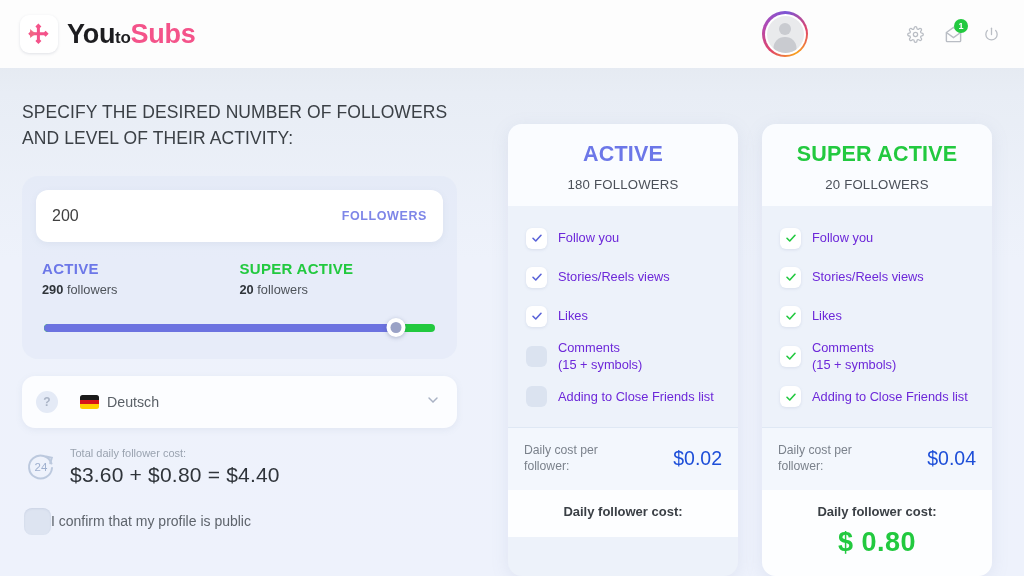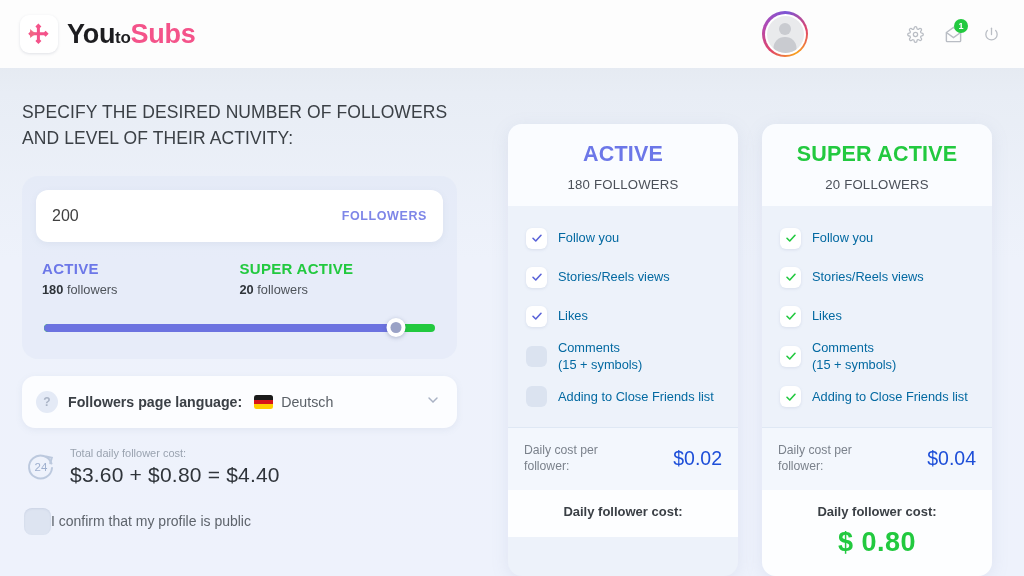--- a/index.html
+++ b/index.html
@@ -200,21 +200,21 @@
   .feat { display: flex; align-items: center; gap: 11px; min-height: 32px; margin-bottom: 7px; }
   .feat:last-child { margin-bottom: 0; }
   .cbox {
     width: 21px; height: 21px; border-radius: 6px; flex: 0 0 auto;
     display: flex; align-items: center; justify-content: center;
   }
   .cbox.on { background: #fff; box-shadow: 0 1px 3px rgba(120,140,180,.18); }
   .cbox.off { background: #dbe3f0; }
   .cbox.on.blue svg { stroke: #5a63d8; }
   .cbox.on.green svg { stroke: #22c93f; }
-  .feat-label { font-size: 12.8px; color: #0369a1; line-height: 1.35; }
+  .feat-label { font-size: 12.8px; color: #6d28d9; line-height: 1.35; }
   .plan-cost {
     background: #f3f7fd; padding: 14px 16px 16px;
     display: flex; align-items: center; border-top: 1px solid rgba(200,212,232,.45);
   }
   .pc-label { font-size: 12.2px; color: #7b828c; line-height: 1.35; max-width: 95px;}
   .pc-value { margin-left: auto; font-size: 19.5px; color: #1d4ed8; }
   .plan-total {
     background: #fdfeff; padding: 14px 10px 18px; text-align: center;
   }
   .pt-label { font-size: 13px; font-weight: 700; color: #3b4046; }
@@ -276,39 +276,38 @@
 
     <div class="config-card">
       <div class="num-input">
         <span class="num-value">200</span>
         <span class="num-suffix">FOLLOWERS</span>
       </div>
 
       <div class="lvl-row">
         <div class="lvl">
           <div class="lvl-title blue">ACTIVE</div>
-          <div class="lvl-sub"><b>180</b> <span>followers</span></div>
+          <div class="lvl-sub"><b>290</b> <span>followers</span></div>
         </div>
         <div class="lvl">
           <div class="lvl-title green">SUPER ACTIVE</div>
           <div class="lvl-sub"><b>20</b> <span>followers</span></div>
         </div>
       </div>
 
       <div class="slider-wrap">
         <div class="slider-track">
           <div class="slider-fill" id="sliderFill" style="width: 90%;"></div>
         </div>
         <div class="slider-knob" id="sliderKnob" style="left: 90%;"></div>
       </div>
     </div>
 
     <div class="lang-card">
       <div class="q-icon">?</div>
-      <span class="lang-label">Followers page language:</span>
       <span class="flag"></span>
       <span class="lang-value">Deutsch</span>
       <span class="chev">
         <svg width="16" height="16" viewBox="0 0 24 24" fill="none" stroke="currentColor" stroke-width="2.2" stroke-linecap="round">
             <path d="M6 9l6 6 6-6"></path>
           </svg>
       </span>
     </div>
 
     <div class="total-row">

